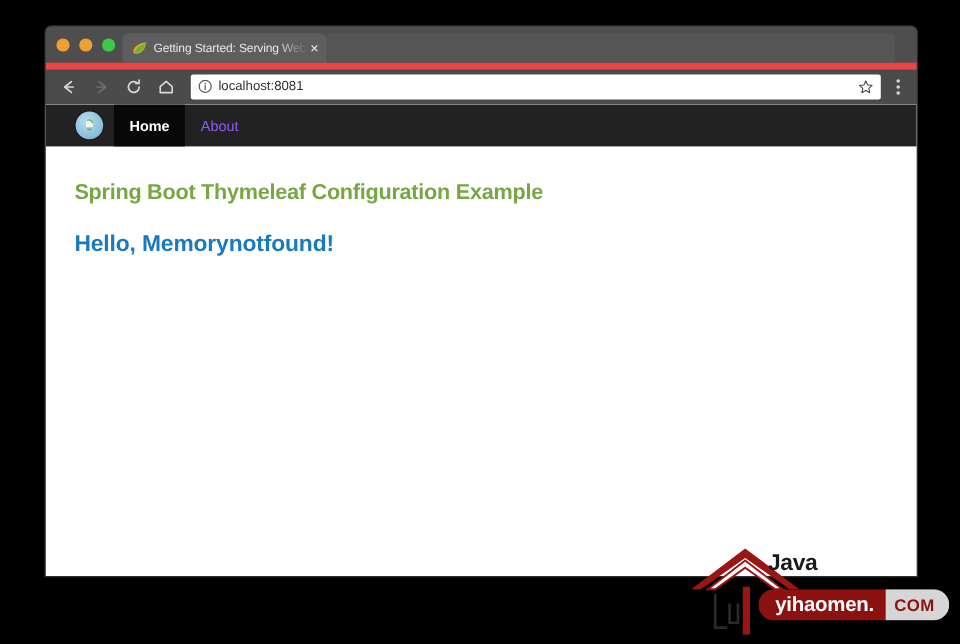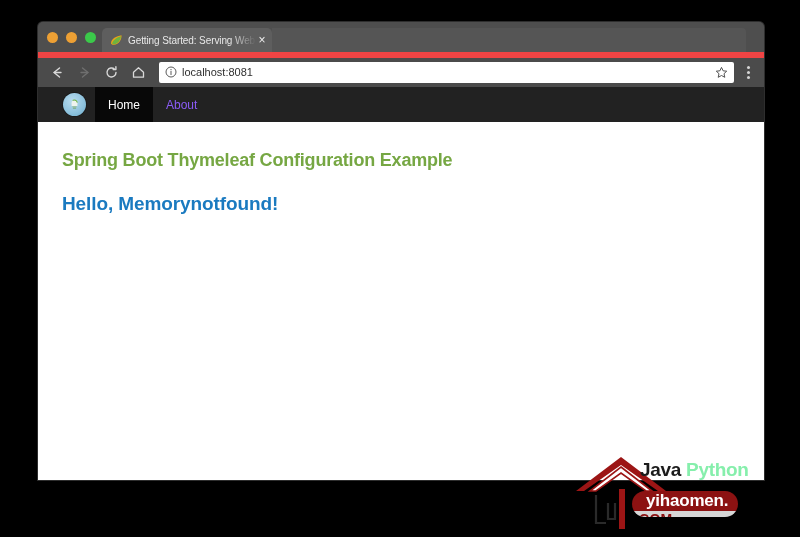--- a/index.html
+++ b/index.html
@@ -213,21 +213,21 @@
   .navbar-item {
     display: flex;
     align-items: center;
     padding: 0 13px;
     font-size: 12px;
     color: #8b5cf6;
   }
   .navbar-item.active {
     background: #080808;
     color: #ffffff;
-    font-weight: normal;
+    font-weight: bold;
   }
 
   .content {
     padding: 28px 24px 0 24px;
   }
   .page-heading {
     margin: 0;
     font-size: 18px;
     font-weight: bold;
     color: #76a743;
@@ -261,32 +261,31 @@
   .wm-text {
     position: absolute;
     left: 66px;
     top: 8px;
     font-size: 19px;
     font-weight: bold;
     letter-spacing: -0.3px;
     white-space: nowrap;
   }
   .wm-java   { color: #1b1b1b; }
-  .wm-python { color: #86efac; margin-left: 5px; }
+  .wm-python { color: #ffffff; margin-left: 5px; }
 
   .wm-badge {
     position: absolute;
     left: 58px;
     top: 40px;
     height: 26px;
     display: flex;
     align-items: stretch;
     border-radius: 13px;
     overflow: hidden;
-    flex-direction: column;
   }
   .wm-badge-left {
     background: #8c1212;
     color: #ffffff;
     font-size: 17px;
     font-weight: bold;
     display: flex;
     align-items: center;
     padding: 0 10px 0 14px;
     letter-spacing: -0.2px;

